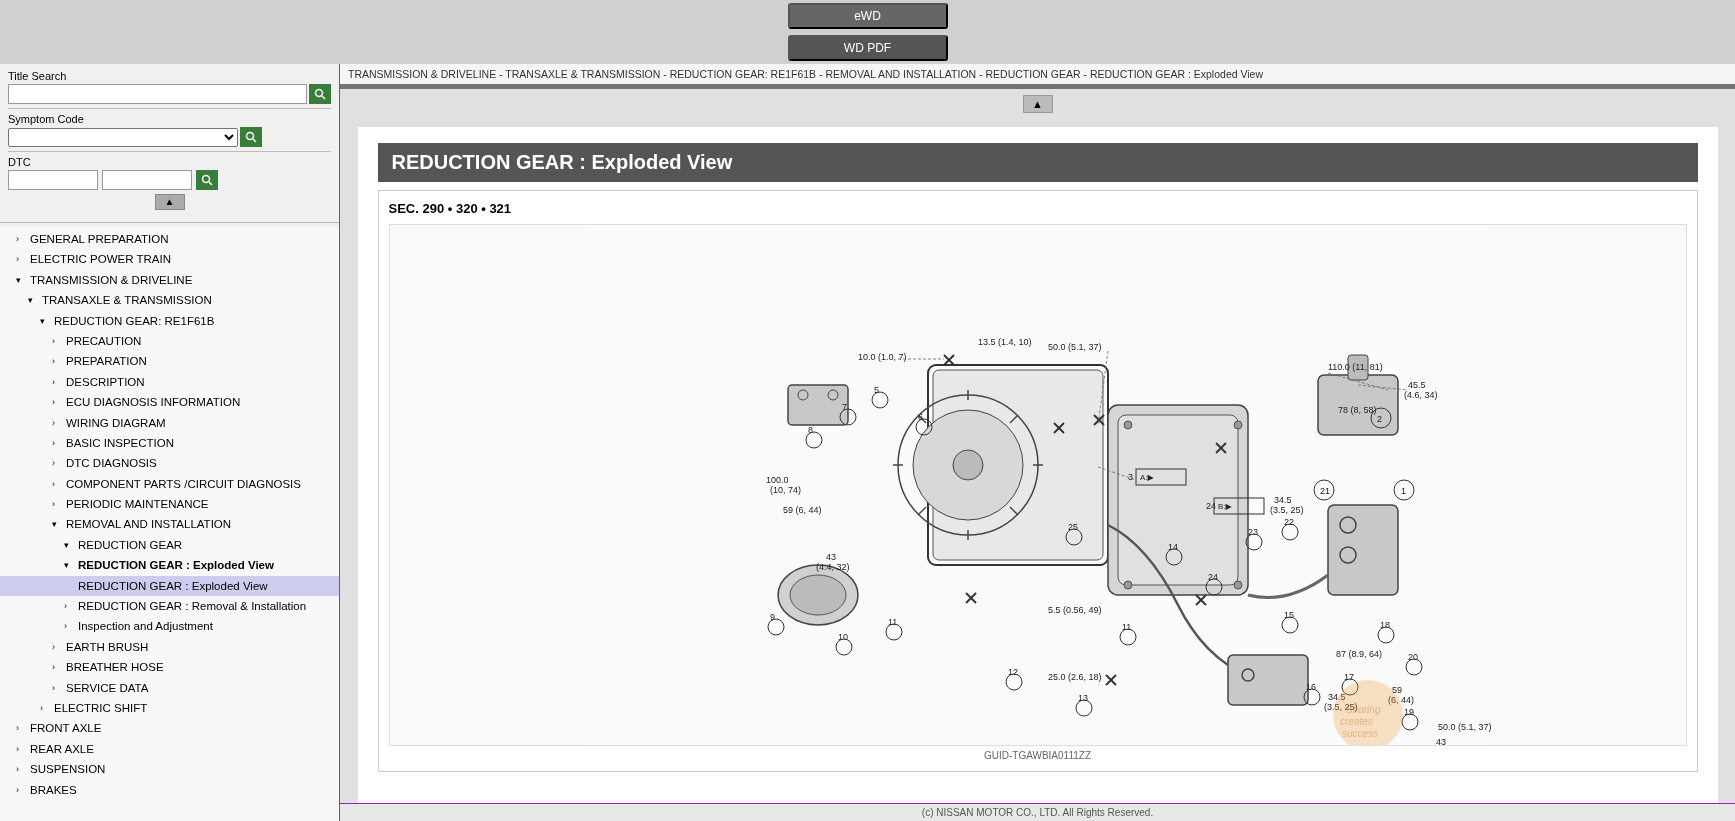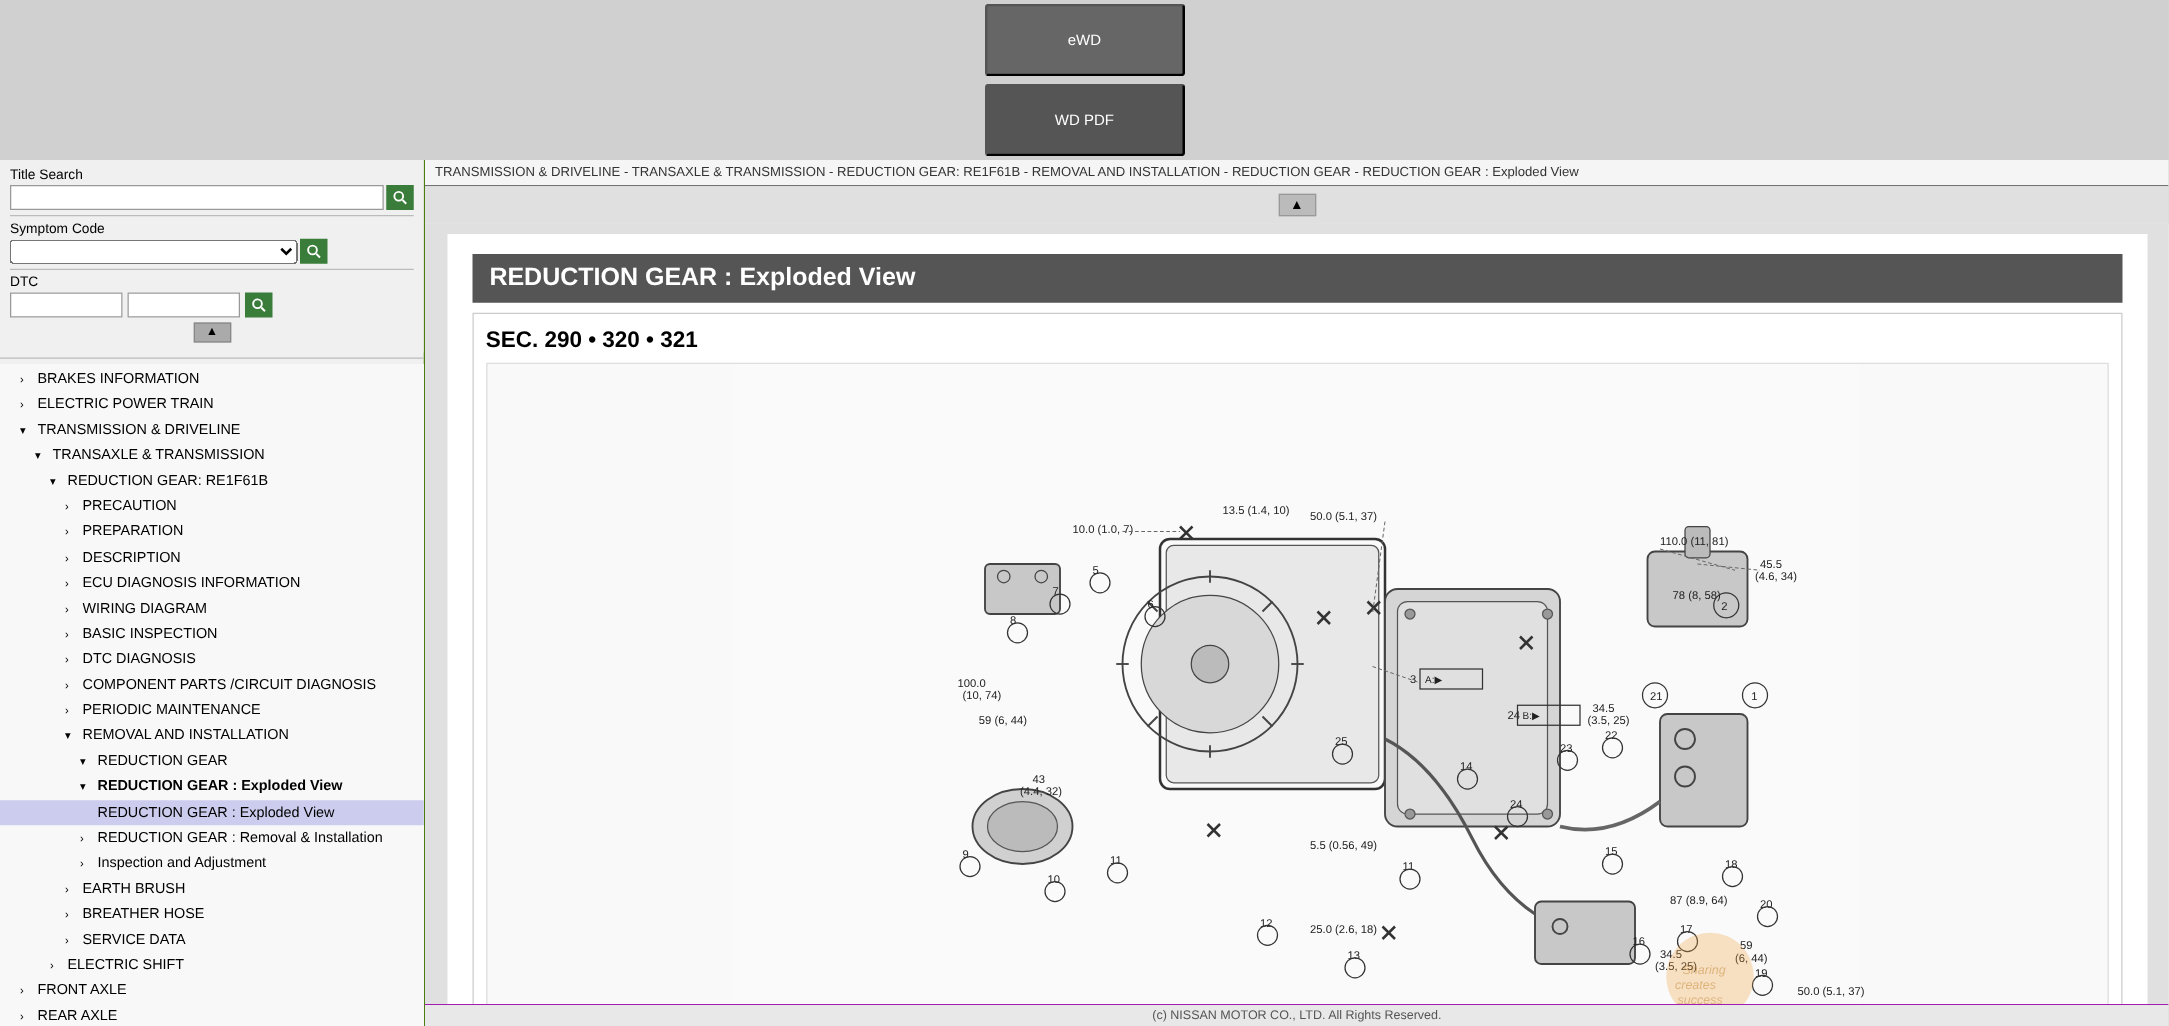--- a/index.html
+++ b/index.html
@@ -1,20 +1,20 @@
 <!DOCTYPE html>
 <html><head>
   <meta charset="utf-8">
   <style>
     * { box-sizing: border-box; margin: 0; padding: 0; }
     body { font-family: Arial, sans-serif; font-size: 12px; background: #d0d0d0; display: flex; flex-direction: column; height: 821px; overflow: hidden; }
 
     
     .top-bar { display: flex; flex-direction: column; background: #d0d0d0; }
-    .top-btn { display: block; margin: 3px auto; width: 160px; background: #555; color: #fff; text-align: center; padding: 20px 0; border-radius: 3px; font-size: 12px; cursor: pointer; }
+    .top-btn { display: block; margin: 3px auto; width: 160px; background: #555; color: #fff; text-align: center; padding: 4px 0; border-radius: 3px; font-size: 12px; cursor: pointer; }
     .top-btn:first-child { background: #666; }
 
     
     .main { display: flex; flex: 1; overflow: hidden; }
 
     
     .sidebar { width: 340px; min-width: 340px; background: #f0f0f0; display: flex; flex-direction: column; border-right: 1px solid #4d7c0f; overflow: hidden; }
     .sidebar-search { padding: 6px 8px; background: #f0f0f0; }
     .sidebar-search label { font-size: 11px; display: block; margin-bottom: 2px; }
     .search-row { display: flex; gap: 2px; align-items: center; }
@@ -33,28 +33,28 @@
     .tree-label { flex: 1; overflow: hidden; text-overflow: ellipsis; }
     .indent1 { padding-left: 16px; }
     .indent2 { padding-left: 28px; }
     .indent3 { padding-left: 40px; }
     .indent4 { padding-left: 52px; }
     .indent5 { padding-left: 64px; }
     .bold { font-weight: bold; }
 
     
     .content { flex: 1; display: flex; flex-direction: column; overflow: hidden; background: #e8e8e8; }
-    .breadcrumb-bar { background: #f5f5f5; border-bottom: 1px solid #737373; padding: 4px 8px; font-size: 10.5px; color: #333; white-space: nowrap; overflow: hidden; text-overflow: ellipsis; }
+    .breadcrumb-bar { background: #f5f5f5; border-bottom: 5px solid #737373; padding: 4px 8px; font-size: 10.5px; color: #333; white-space: nowrap; overflow: hidden; text-overflow: ellipsis; }
     .doc-area { flex: 1; overflow-y: auto; overflow-x: hidden; background: #e0e0e0; padding: 8px; }
     .doc-page { background: #fff; margin: 0 auto; padding: 16px 20px; max-width: 1360px; min-height: 700px; }
     .page-title-bar { background: #555; color: #fff; padding: 8px 14px; margin-bottom: 8px; }
     .page-title-bar h1 { font-size: 20px; font-weight: bold; }
     .guid-line { text-align: right; font-size: 9px; color: #666; margin-bottom: 4px; }
     .diagram-box { border: 1px solid #ccc; padding: 10px; background: #fff; }
-    .diagram-header { font-size: 18px; font-weight: bold; margin-bottom: 8px; }
+    .diagram-header { font-size: 13px; font-weight: bold; margin-bottom: 8px; }
     .diagram-image-area { width: 100%; min-height: 520px; background: #f9f9f9; border: 1px solid #ddd; display: flex; align-items: center; justify-content: center; position: relative; overflow: hidden; }
     .diagram-svg { width: 100%; height: 520px; }
     .guid-bottom { text-align: center; font-size: 10px; color: #666; margin-top: 4px; }
     .footer-bar { background: #e8e8e8; border-top: 1px solid #a21caf; text-align: center; padding: 3px; font-size: 10px; color: #555; }
 
     
     .up-arrow-btn { display: block; margin: 4px auto; width: 30px; height: 18px; background: #bbb; border: 1px solid #999; cursor: pointer; text-align: center; line-height: 16px; font-size: 11px; }
   </style>
 </head>
 <body>
@@ -104,21 +104,21 @@
       <div style="text-align:center; margin-top:4px;">
         <button class="collapse-btn">▲</button>
       </div>
     </div>
 
     <div class="divider-h"></div>
 
     <div class="tree" id="nav-tree">
     <div class="tree-item indent1">
           <span class="tree-arrow">›</span>
-          <span class="tree-label">BRAKES INFORMATION</span>
+          <span class="tree-label">GENERAL PREPARATION</span>
         </div>
         <div class="tree-item indent1">
           <span class="tree-arrow">›</span>
           <span class="tree-label">ELECTRIC POWER TRAIN</span>
         </div>
         <div class="tree-item indent1">
           <span class="tree-arrow">▾</span>
           <span class="tree-label">TRANSMISSION &amp; DRIVELINE</span>
         </div>
         <div class="tree-item indent2">

